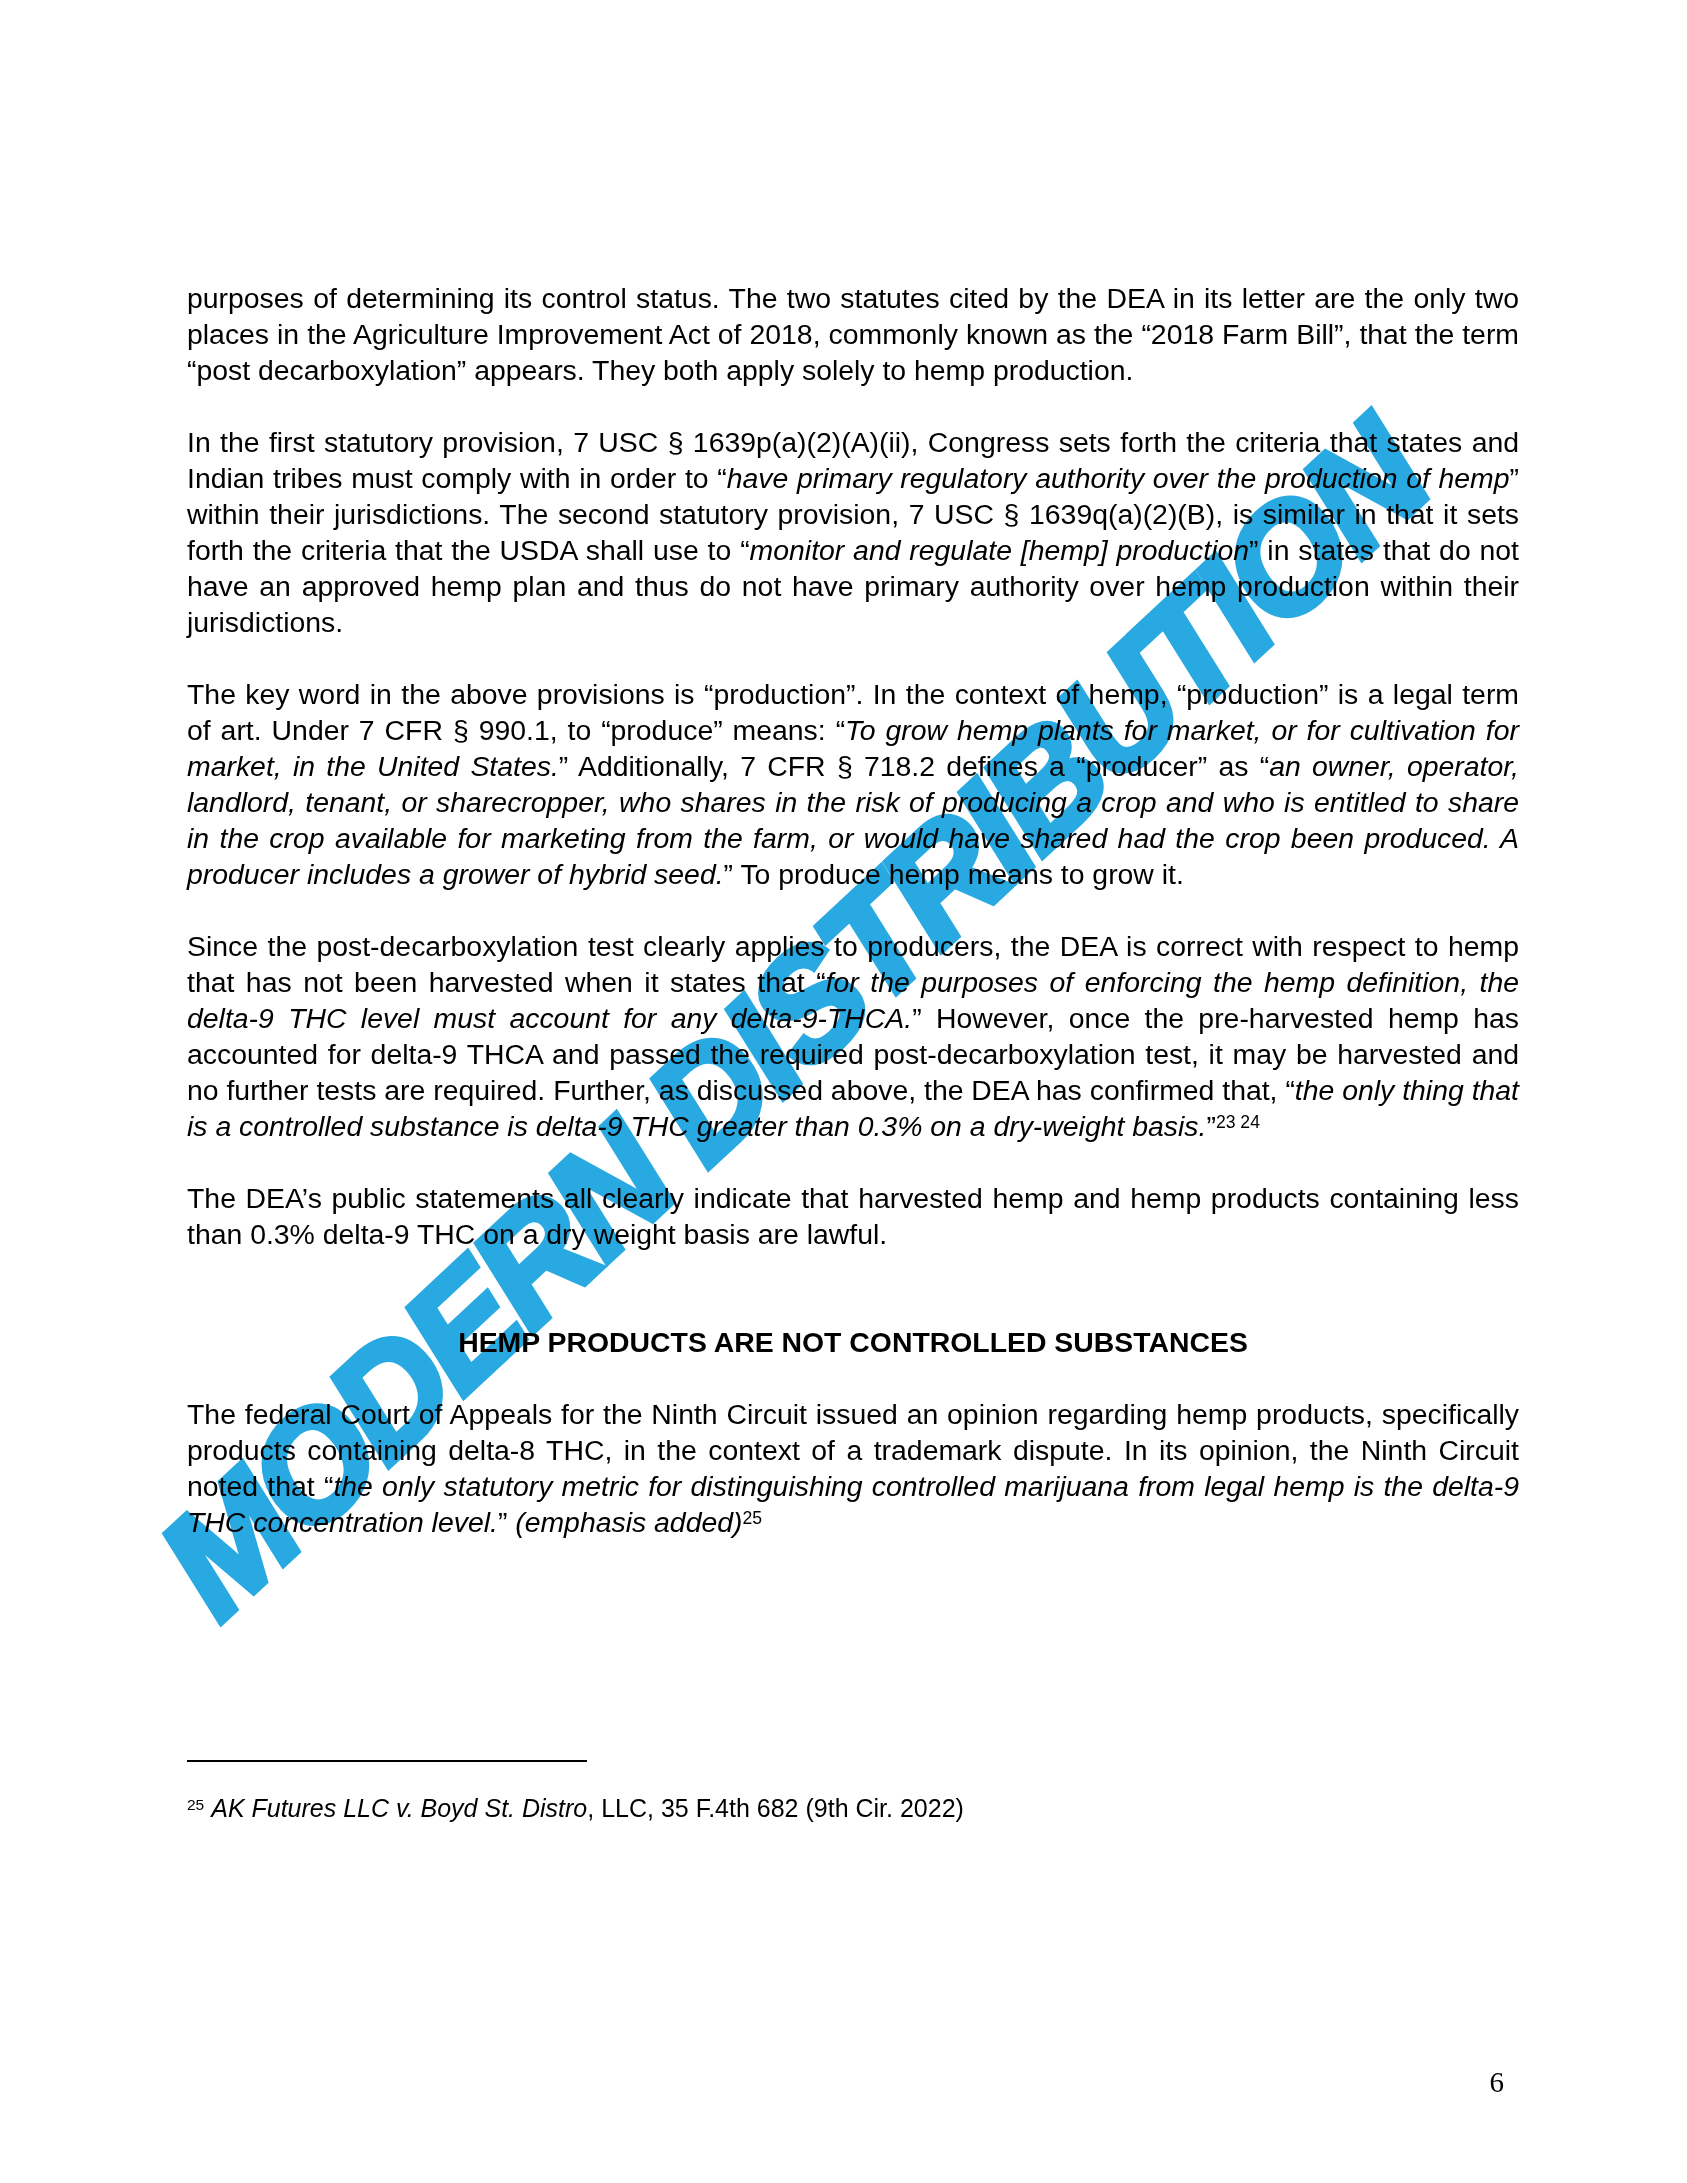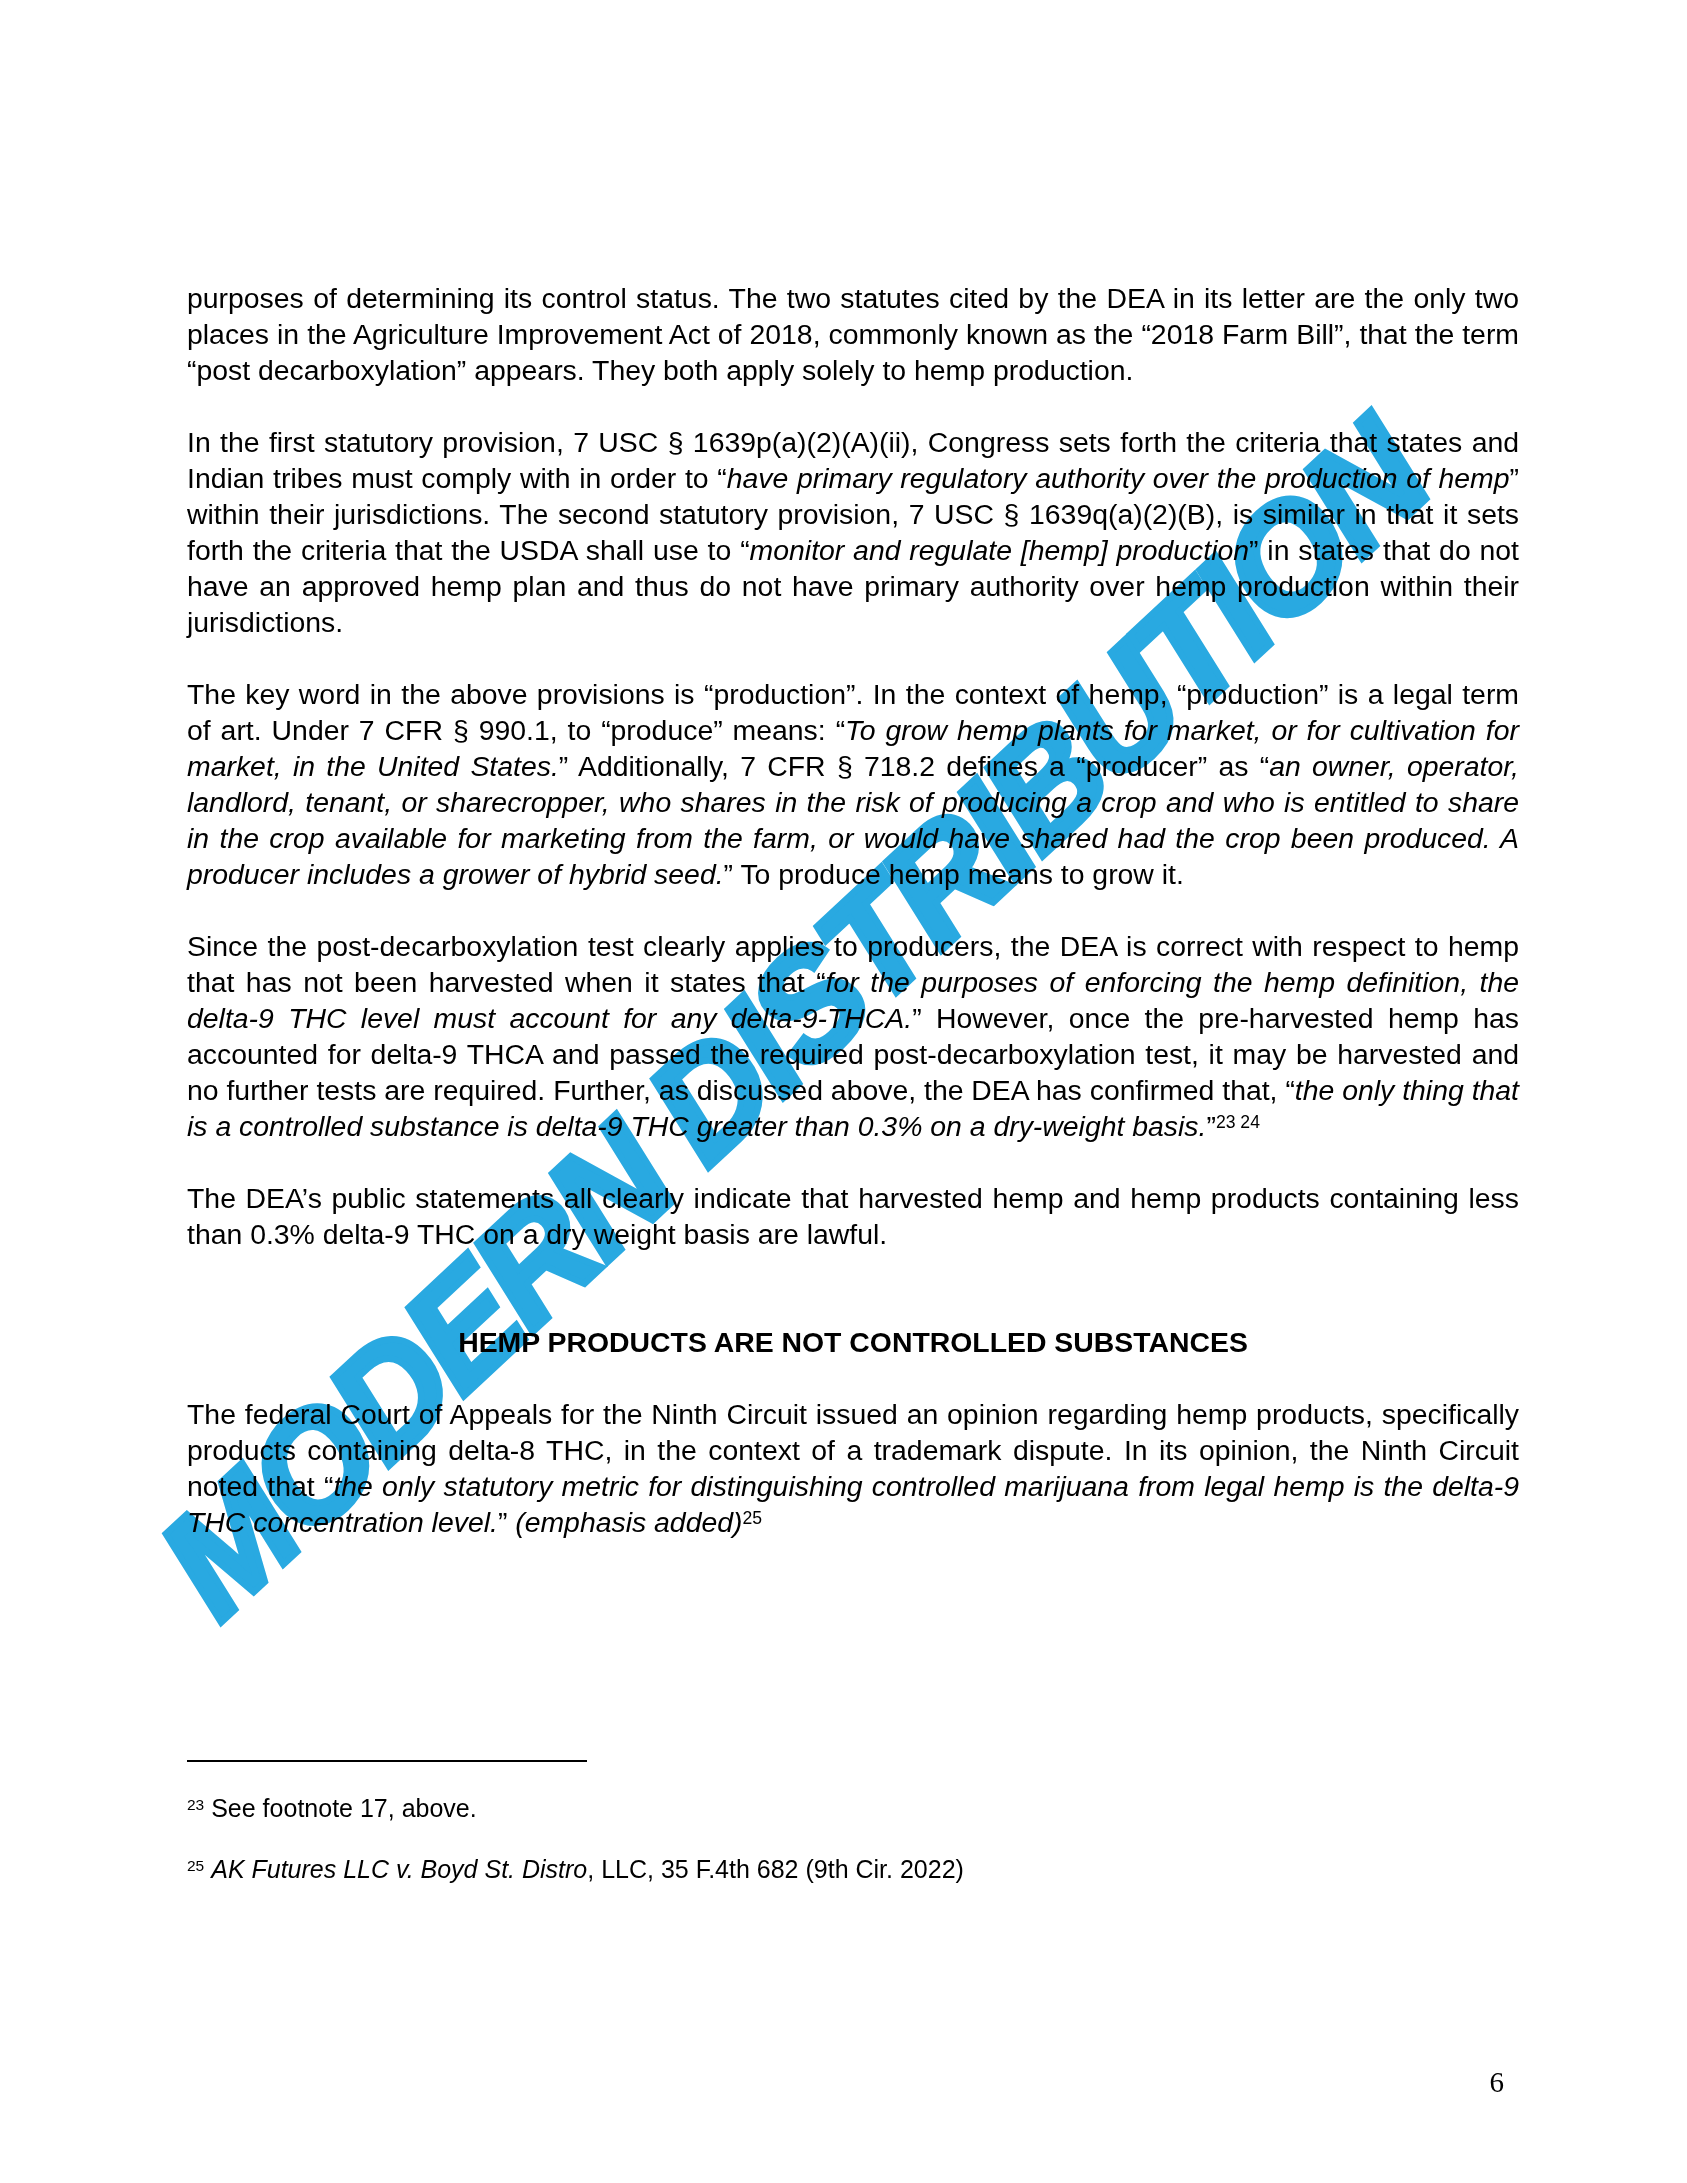--- a/index.html
+++ b/index.html
@@ -93,20 +93,19 @@
     <p class="para"><span>The DEA’s public statements all clearly indicate that harvested hemp and hemp products containing less than 0.3% delta-9 THC on a dry weight basis are lawful.</span></p>
     <p class="heading">
       <br>
       <span>HEMP PRODUCTS ARE NOT CONTROLLED SUBSTANCES</span>
     </p>
     <p class="para"><span>The federal Court of Appeals for the Ninth Circuit issued an opinion regarding hemp products, specifically products containing delta-8 THC, in the context of a trademark dispute. In its opinion, the Ninth Circuit noted that “</span><span class="i u">the only statutory metric</span><span class="i"> for distinguishing controlled marijuana from legal hemp is the </span><span class="i u">delta-9 THC</span><span class="i"> concentration level.</span><span>” </span><span class="i u">(emphasis</span><span class="i"> added)</span><sup class="run-sup">25</sup></p>
   </main>
 
   <section class="footnotes">
     <div class="fn-rule"></div>
-    <p class="fn"><sup class="run-sup">23</sup><span> See footnote 17, above.</span></p>
     <p class="fn"><sup class="run-sup">25</sup><span> </span><span class="i">AK Futures LLC v. Boyd St. Distro</span><span>, LLC, 35 F.4th 682 (9th Cir. 2022)</span></p>
   </section>
 
   <div class="pageno">6</div>
 
 </div>
 
 
 </body></html>

